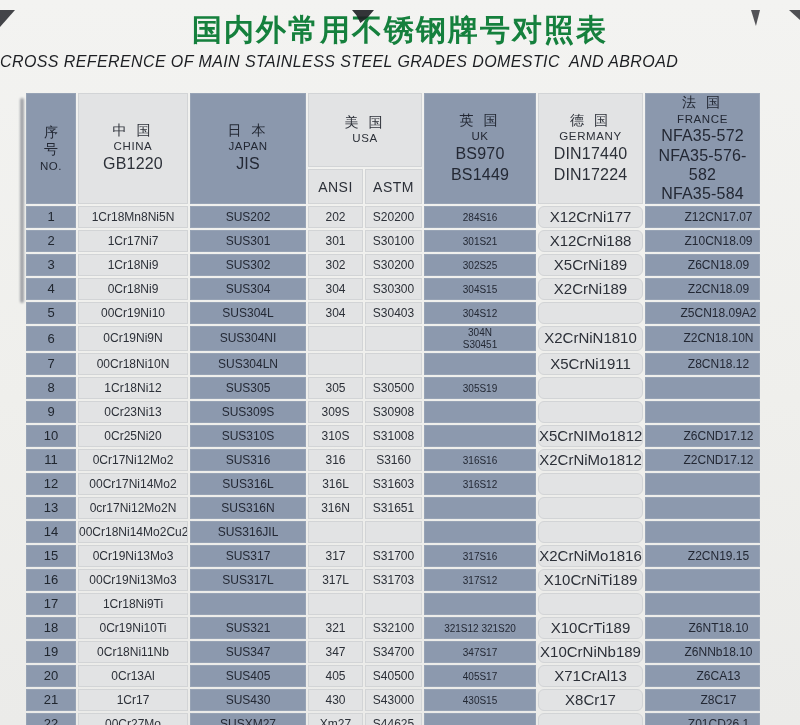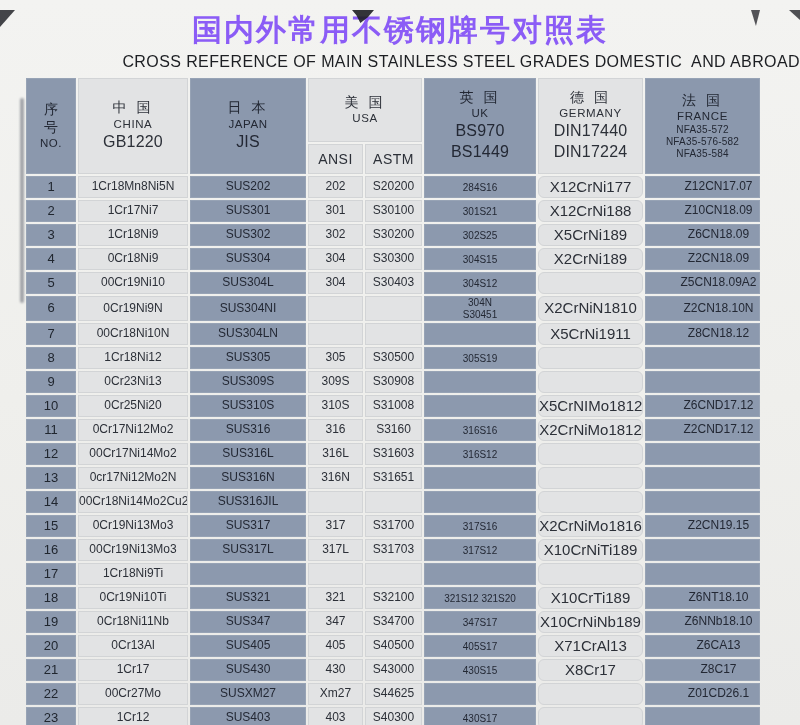--- a/index.html
+++ b/index.html
@@ -14,44 +14,44 @@
   
   .art{position:absolute;pointer-events:none;}
   .art-tl{top:0;left:0;width:15px;height:17px;background:#23242a;clip-path:polygon(0 0,100% 0,0 100%);opacity:.85;}
   .art-topmid{top:0;left:352px;width:22px;height:13px;background:#1e1f24;clip-path:polygon(0 0,100% 0,72% 55%,38% 100%,20% 40%);opacity:.9;}
   .art-tr1{top:0;left:751px;width:9px;height:16px;background:#2a2b31;clip-path:polygon(0 0,100% 0,55% 100%);opacity:.8;}
   .art-tr2{top:0;right:0;width:11px;height:10px;background:#26272c;clip-path:polygon(0 0,100% 0,100% 100%);opacity:.8;}
   .art-leftline{top:88px;left:20px;width:4px;height:205px;background:rgba(66,72,84,.45);filter:blur(1px);border-radius:2px;}
 
   .title{
     margin:10px 0 2px;text-align:center;
-    font-size:30px;font-weight:bold;letter-spacing:2px;color:#8b5cf6;
+    font-size:30px;font-weight:bold;letter-spacing:2px;color:#15803d;
   }
   .subtitle{
-    text-align:right;font-size:16px;letter-spacing:.4px;color:#1c1e22;
-    white-space:pre-wrap;margin-bottom:5px;
+    text-align:left;font-size:16px;letter-spacing:.4px;color:#1c1e22;
+    white-space:pre-wrap;margin-bottom:20px;font-style:italic;
   }
 
   table.grades{
     margin-left:24px;border-collapse:separate;border-spacing:2px;
     table-layout:fixed;width:738px;
   }
   th,td{padding:0;text-align:center;vertical-align:middle;overflow:hidden;}
   td{height:20px;font-size:12px;white-space:pre-line;line-height:1.1;}
   th{font-weight:normal;}
   .g{background:#8c99ae;border:1px solid #97a3b5;color:#232834;}
   .l{background:#e2e3e4;border:1px solid #d2d4d6;color:#2c3038;}
   thead .g{background:#8b98ad;}
   th.top{height:62px;}
   th.sub{height:28px;font-size:14px;letter-spacing:.5px;}
   .zh{font-size:14px;letter-spacing:3px;line-height:1.25;white-space:pre-line;}
   .en{font-size:11.5px;letter-spacing:.6px;line-height:1.3;}
   .std{font-size:16px;letter-spacing:.2px;line-height:1.3;white-space:pre-line;}
   .h-france .zh{letter-spacing:3px;}
-  .h-france .std{font-size:10px;line-height:1.2;}
+  .h-france .std{font-size:16px;line-height:1.2;}
   .h-no .zh{letter-spacing:0;}
   td.c-no{font-size:13px;color:#20262f;}
   td.small{font-size:10px;margin-top:16px;}
   td.tiny{font-size:8px;line-height:1.15;text-align:center;}
   td.c-china{font-size:12px;}
   td.c-uk{font-size:10px;}
   td.c-germany{font-size:15px;border-radius:6px;}
   td.c-france{font-size:12px;padding-left:32px;}
 </style>
 </head>

